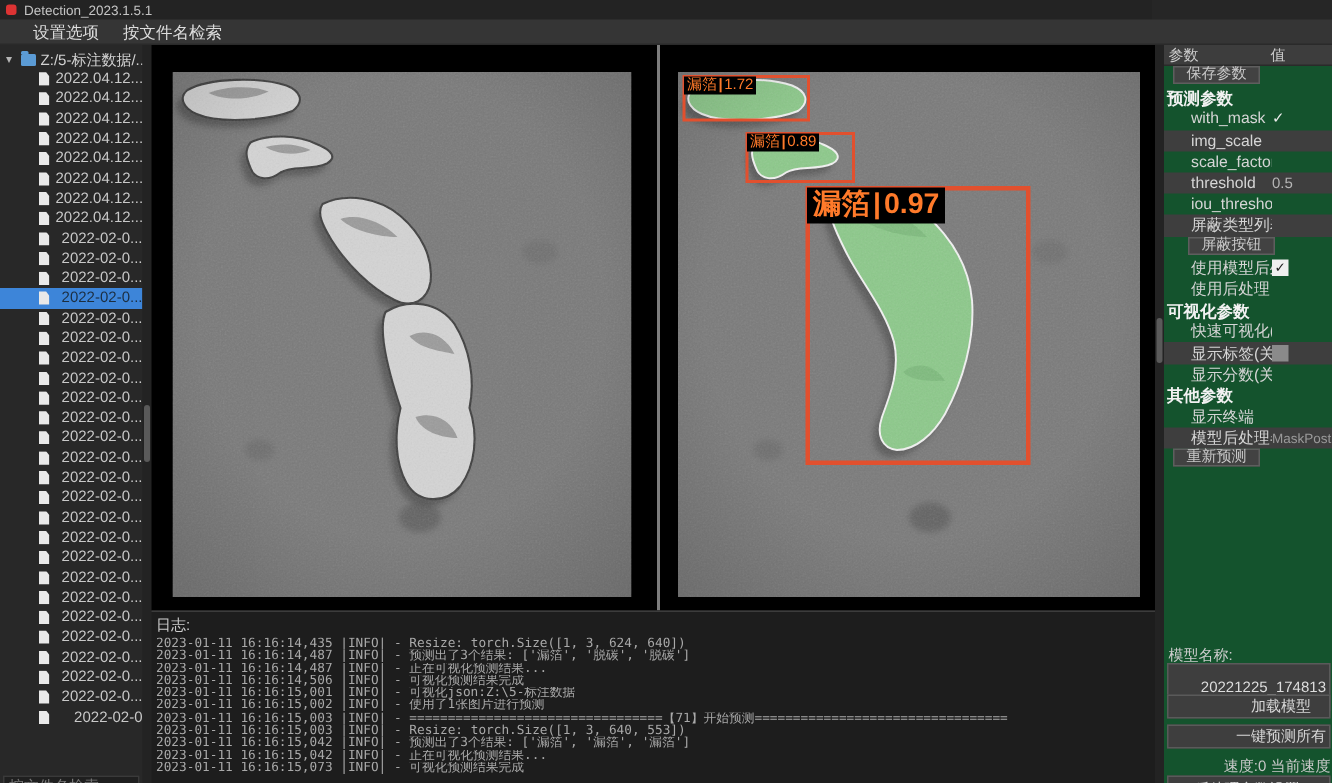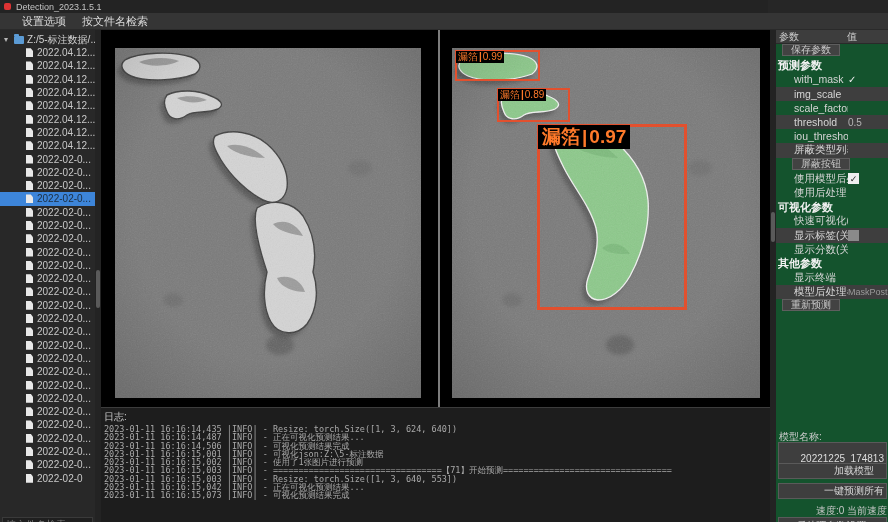--- a/index.html
+++ b/index.html
@@ -17,21 +17,21 @@
   .menu-item { font-size:11px; color:#dcdcdc; cursor:default; }
 
   
   .tree-panel { position:absolute; left:0; top:30px; width:95px; height:492px; background:#282828; }
   .tree-root { display:flex; align-items:center; gap:3px; height:13px; margin-top:3px; padding-left:4px; }
   .expander { font-size:8px; color:#b5b5b5; width:7px; }
   .folder-ico { width:11px; height:8px; background:#5b9bd5; border-radius:1px; position:relative; }
   .folder-ico::before { content:""; position:absolute; left:0; top:-2px; width:5px; height:2px; background:#5b9bd5; border-radius:1px 1px 0 0; }
   .tree-root-label { font-size:10px; color:#d2d2d2; white-space:nowrap; overflow:hidden; }
   .tree-items { position:absolute; left:0; top:16px; width:95px; height:470px; overflow:hidden; }
-  .tree-item { display:flex; align-items:center; gap:4px; height:13.3px; padding-left:26px; }
+  .tree-item { display:flex; align-items:center; gap:4px; height:13.3px; padding-left:26px;justify-content:space-between; }
   .tree-item.selected { background:#3d85d9; }
   .tree-item.selected .tree-label { color:#1c2e40; }
   .file-ico { width:7px; height:9px; background:#e9e9e9; flex:0 0 auto;
     clip-path:polygon(0 0,68% 0,100% 32%,100% 100%,0 100%); }
   .tree-label { font-size:10px; color:#c9c9c9; white-space:nowrap; overflow:hidden; }
   .tree-search { position:absolute; left:2px; top:487px; width:91px; height:15px; background:#1f1f1f;
     border:1px solid #3a3a3a; color:#cfcfcf; font-size:10px; padding:0 3px;
     font-family:"Liberation Sans",sans-serif; }
   .tree-search::placeholder { color:#7a7a7a; }
 
@@ -354,21 +354,21 @@
 
       
       <div class="det-box" style="left:3px; top:2px; width:85px; height:31px;"></div>
       <div class="det-box" style="left:45px; top:40px; width:73px; height:34px;"></div>
       <div class="det-box" style="left:85px; top:76px; width:150px; height:186px; border-width:3px;"></div>
 
       
       <div class="det-label" style="left:4px; top:3px;">
         <span>漏箔</span>
           <span class="sep">|</span>
-          <span>0.99</span>
+          <span>1.72</span>
       </div>
       <div class="det-label" style="left:46px; top:41px;">
         <span>漏箔</span>
           <span class="sep">|</span>
           <span>0.89</span>
       </div>
       <div class="det-label big" style="left:86px; top:77px;">
         <span>漏箔</span>
           <span class="sep">|</span>
           <span>0.97</span>
@@ -378,26 +378,28 @@
 
   <div class="vscroll mid">
     <div class="vthumb" style="top:182px;height:30px;"></div>
   </div>
 
   <div class="log-area">
     <div class="splitter-dots">•••</div>
     <div class="log-title">日志:</div>
     <div id="log-lines">
         <div class="log-line">2023-01-11 16:16:14,435 |INFO| - Resize: torch.Size([1, 3, 624, 640])</div>
+        <div class="log-line">2023-01-11 16:16:14,487 |INFO| - 预测出了3个结果: ['漏箔', '脱碳', '脱碳']</div>
         <div class="log-line">2023-01-11 16:16:14,487 |INFO| - 正在可视化预测结果...</div>
         <div class="log-line">2023-01-11 16:16:14,506 |INFO| - 可视化预测结果完成</div>
         <div class="log-line">2023-01-11 16:16:15,001 |INFO| - 可视化json:Z:\5-标注数据</div>
         <div class="log-line">2023-01-11 16:16:15,002 |INFO| - 使用了1张图片进行预测</div>
         <div class="log-line">2023-01-11 16:16:15,003 |INFO| - =================================【71】开始预测=================================</div>
         <div class="log-line">2023-01-11 16:16:15,003 |INFO| - Resize: torch.Size([1, 3, 640, 553])</div>
+        <div class="log-line">2023-01-11 16:16:15,042 |INFO| - 预测出了3个结果: ['漏箔', '漏箔', '漏箔']</div>
         <div class="log-line">2023-01-11 16:16:15,042 |INFO| - 正在可视化预测结果...</div>
         <div class="log-line">2023-01-11 16:16:15,073 |INFO| - 可视化预测结果完成</div>
       </div>
   </div>
 
   <div class="params-panel">
     <div class="params-header">
       <span class="h1">参数</span>
       <span class="h2">值</span>
     </div>

